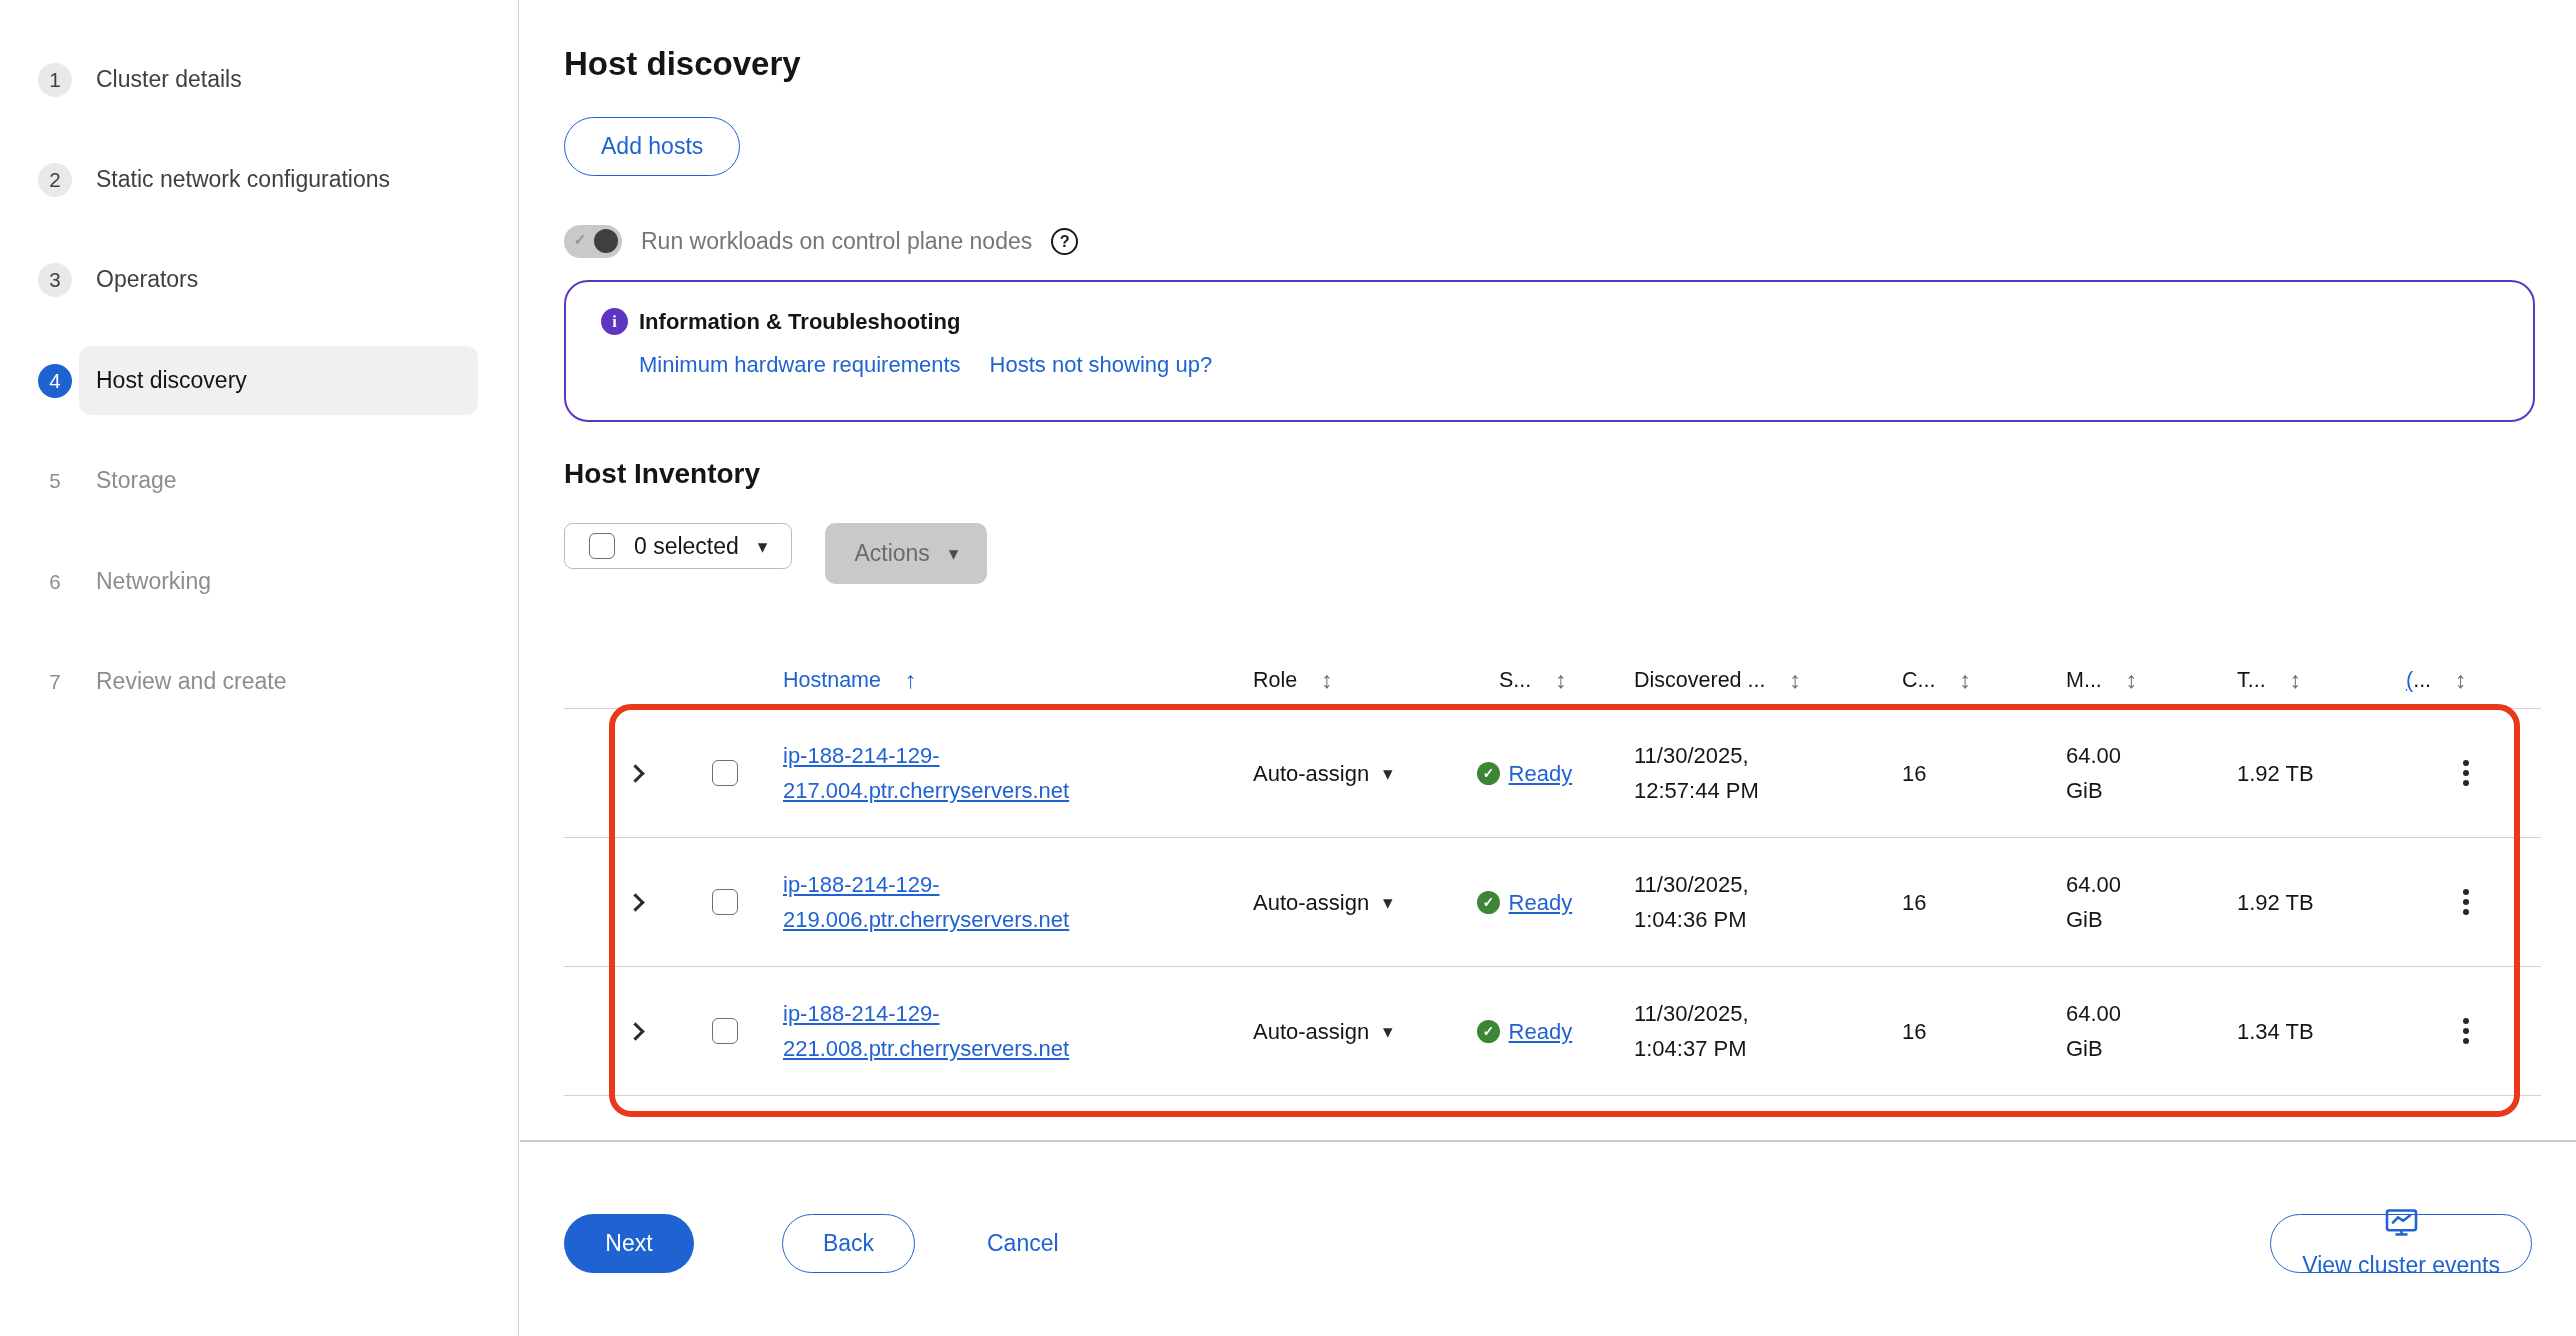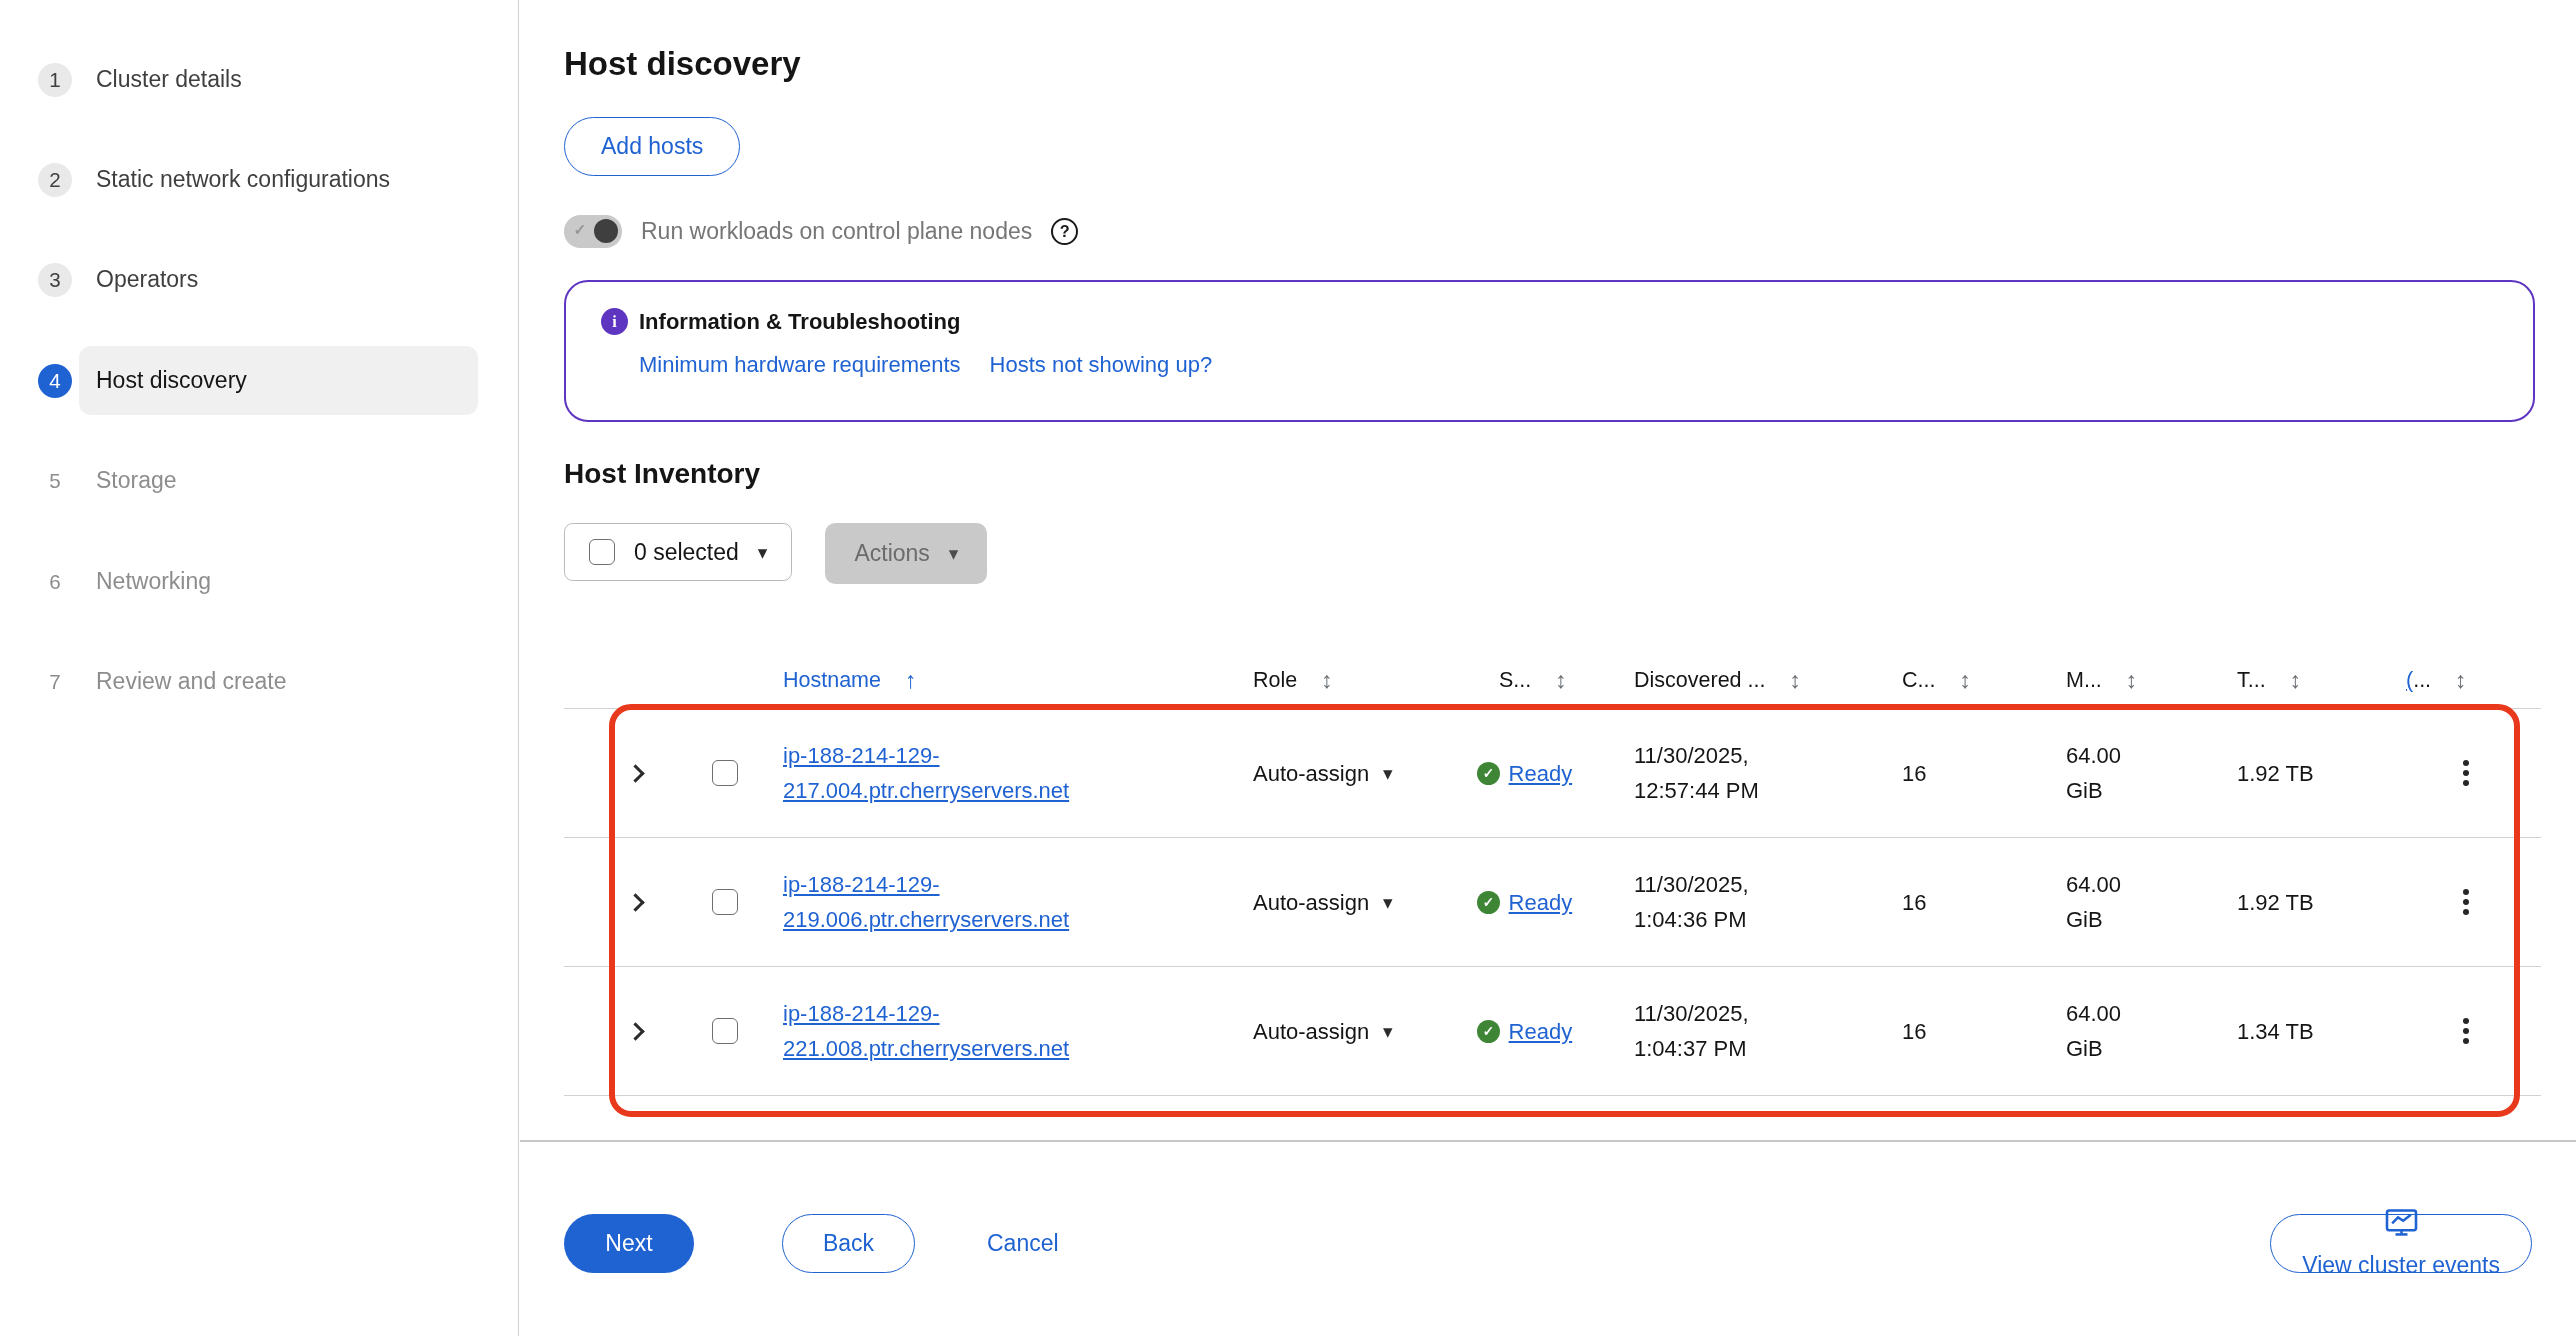--- a/index.html
+++ b/index.html
@@ -25,21 +25,21 @@
 
   
   .content-title{position:absolute;left:564px;top:45px;font-size:33px;font-weight:700;color:var(--text);}
   .btn{display:inline-flex;align-items:center;justify-content:center;height:59px;border-radius:30px;
        font-size:23px;font-family:inherit;background:#fff;cursor:pointer;border:none;}
   .btn-outline{border:1.7px solid var(--accent);color:var(--accent);padding:0 36px;}
   .btn-primary{background:var(--accent);color:#fff;padding:0 36px;}
   .btn-plain{color:var(--accent);padding:0;}
   .add-hosts{position:absolute;left:564px;top:117px;}
 
-  .toggle-row{position:absolute;left:564px;top:215px;display:flex;align-items:center;}
+  .toggle-row{position:absolute;left:564px;top:225px;display:flex;align-items:center;}
   .switch{position:relative;width:58px;height:33px;border-radius:16.3px;background:#c9c9c9;flex:none;cursor:pointer;}
   .switch::before{content:"\2713";position:absolute;left:9.4px;top:6px;font-size:15.5px;font-weight:700;color:#979797;}
   .switch .knob{position:absolute;right:4.3px;top:4.3px;width:24px;height:24px;border-radius:50%;background:#3f3f3f;}
   .toggle-label{margin-left:19px;font-size:23px;color:#767676;}
   .help-icon{margin-left:19px;width:27px;height:27px;border:2.1px solid #1a1a1a;border-radius:50%;
              display:flex;align-items:center;justify-content:center;cursor:pointer;flex:none;}
   .help-icon::before{content:"?";font-size:16.3px;font-weight:700;color:#1a1a1a;}
 
   
   .info-box{position:absolute;left:564px;top:280px;width:1971px;height:142px;border:2.6px solid var(--purple);
@@ -47,21 +47,21 @@
   .info-title-row{display:flex;align-items:center;gap:11px;}
   .info-icon{width:27px;height:27px;border-radius:50%;background:var(--purple);color:#fff;display:flex;
              align-items:center;justify-content:center;font-size:16.3px;font-weight:700;font-family:"Liberation Serif",serif;flex:none;}
   .info-title{font-size:22px;font-weight:700;color:var(--text);}
   .info-links{margin:17px 0 0 38px;display:flex;gap:29px;}
   .link{color:var(--accent);font-size:22px;cursor:pointer;}
 
   
   .inv-heading{position:absolute;left:564px;top:458px;font-size:28px;font-weight:700;color:var(--text);}
   .controls{position:absolute;left:564px;top:523px;display:flex;gap:33px;}
-  .select-ctl{display:flex;align-items:center;gap:19px;height:58px;padding:16px 24px;border:1.7px solid #b8bbbe;
+  .select-ctl{display:flex;align-items:center;gap:19px;height:46px;padding:16px 24px;border:1.7px solid #b8bbbe;
               border-radius:8.6px;background:#fff;font-size:23px;color:var(--text);cursor:pointer;}
   .checkbox{width:26px;height:26px;border:1.7px solid #6f6f6f;border-radius:6px;background:#fff;flex:none;cursor:pointer;}
   .caret{font-size:19px;color:#2b2b2b;}
   .caret::before{content:"\25BE";}
   .actions-btn{display:flex;align-items:center;gap:19px;height:61px;padding:8px 29px;border-radius:10.3px;
                background:#c9c9c9;font-size:23px;color:#6b6b6b;cursor:pointer;}
   .actions-btn .caret{color:#4d4d4d;}
 
   
   .host-table{position:absolute;left:564px;top:652px;width:1977px;}

